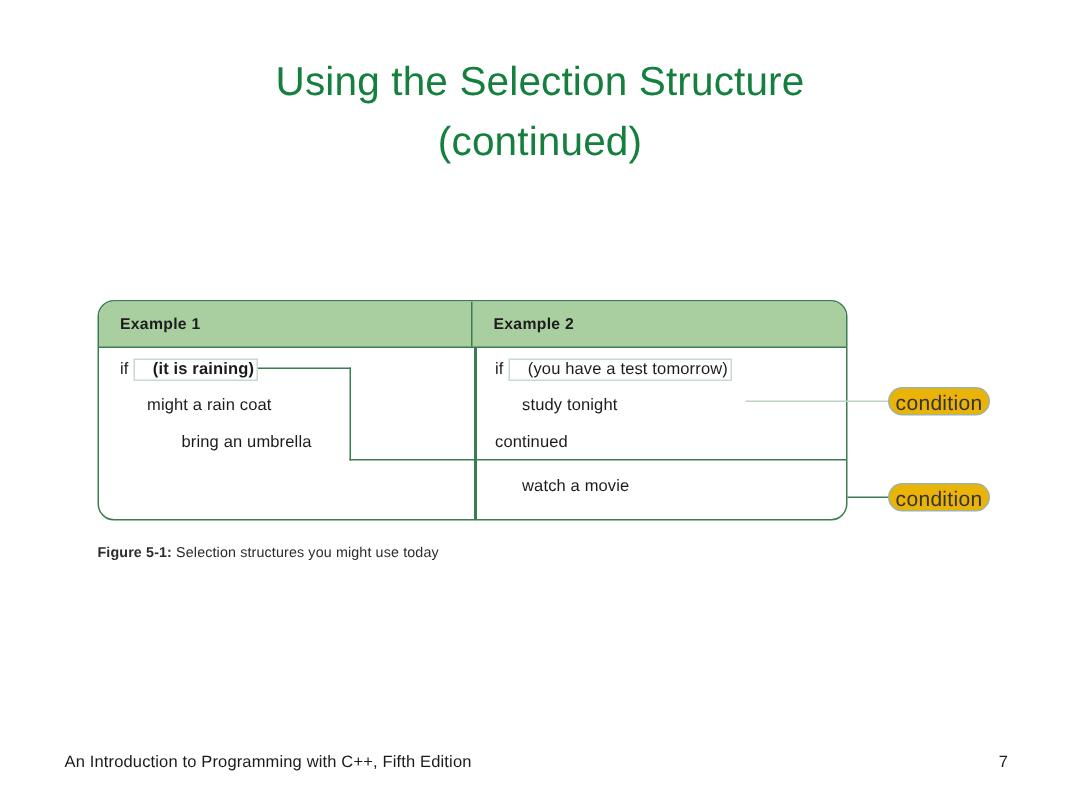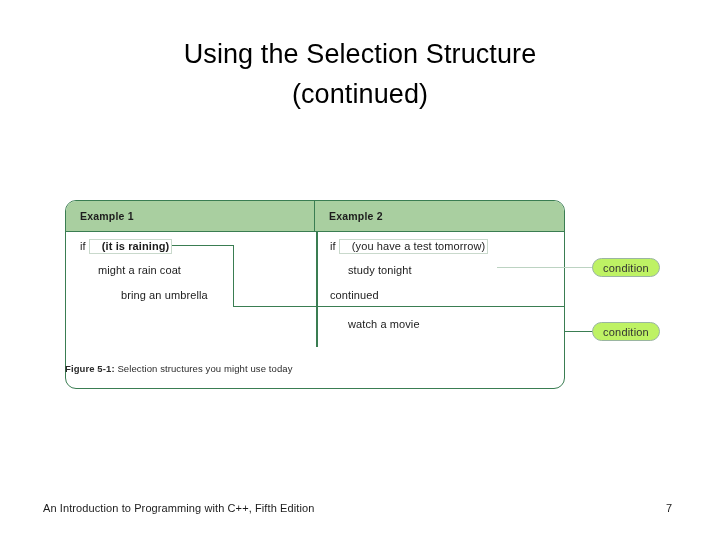--- a/index.html
+++ b/index.html
@@ -19,40 +19,40 @@
   
   .slide-title {
     position: absolute;
     left: 60px;
     top: 34px;
     width: 600px;
     text-align: center;
     font-size: 27px;
     line-height: 40px;
     font-weight: 400;
-    color: #000000;
+    color: #15803d;
     letter-spacing: 0.1px;
   }
   .slide-title .line { display: block; }
 
   
   .figure {
     position: absolute;
     left: 65px;
     top: 200px;
     width: 600px;
     height: 190px;
   }
 
   .table-wrap {
     position: absolute;
     left: 0;
     top: 0;
     width: 500px;
-    height: 189px;
+    height: 147px;
     border: 1.6px solid #3a7d52;
     border-radius: 11px;
     box-sizing: border-box;
     background: #ffffff;
     overflow: hidden;
   }
 
   .thead {
     display: flex;
     height: 30px;
@@ -163,25 +163,25 @@
   .leader.top    { left: 432px; top: 67px;  width: 100px; }
   .leader.bottom { left: 500px; top: 131px; width: 32px; background: #3a7d52; }
 
   
   .pill {
     position: absolute;
     width: 68px;
     height: 19px;
     border: 1.2px solid #9ab5a1;
     border-radius: 10px;
-    background: #bef264;
+    background: #eab308;
     display: flex;
     align-items: center;
     justify-content: center;
-    font-size: 11px;
+    font-size: 14px;
     color: #333333;
     box-sizing: border-box;
     letter-spacing: 0.2px;
   }
   .pill.one { left: 527px; top: 58px; }
   .pill.two { left: 527px; top: 122px; }
 
   
   .caption {
     position: absolute;

